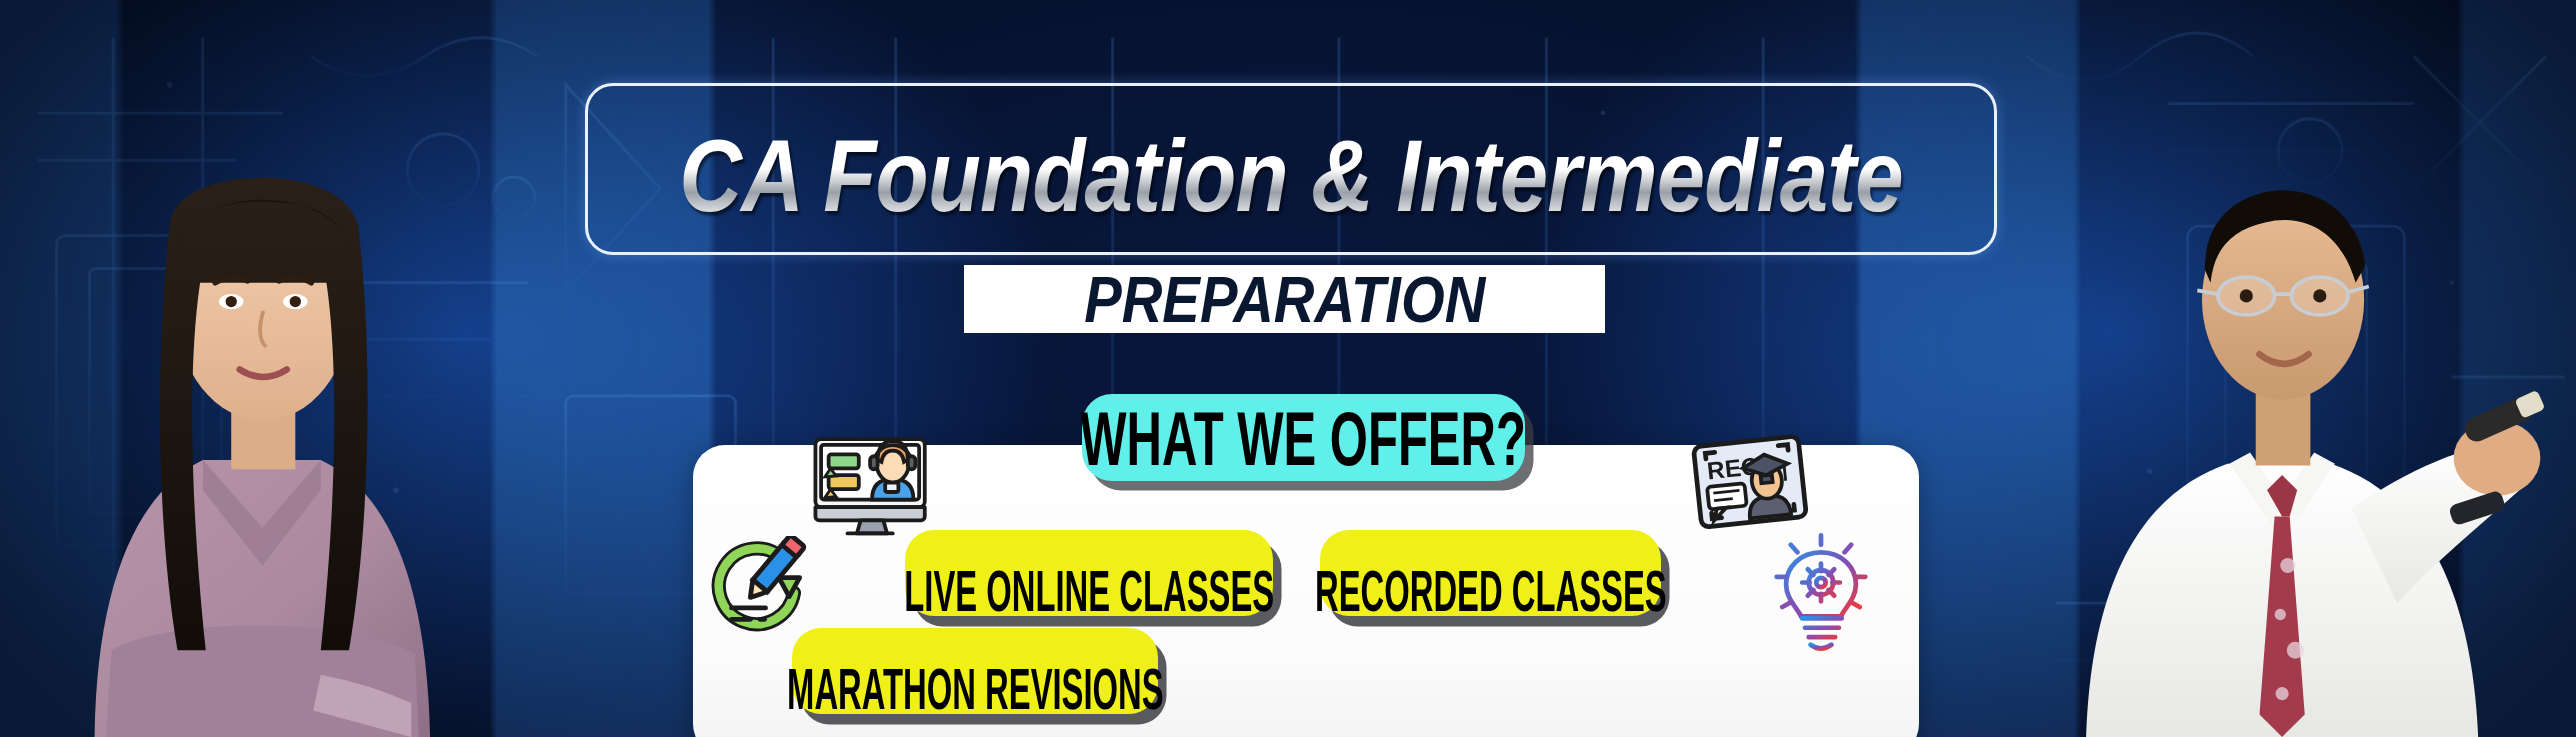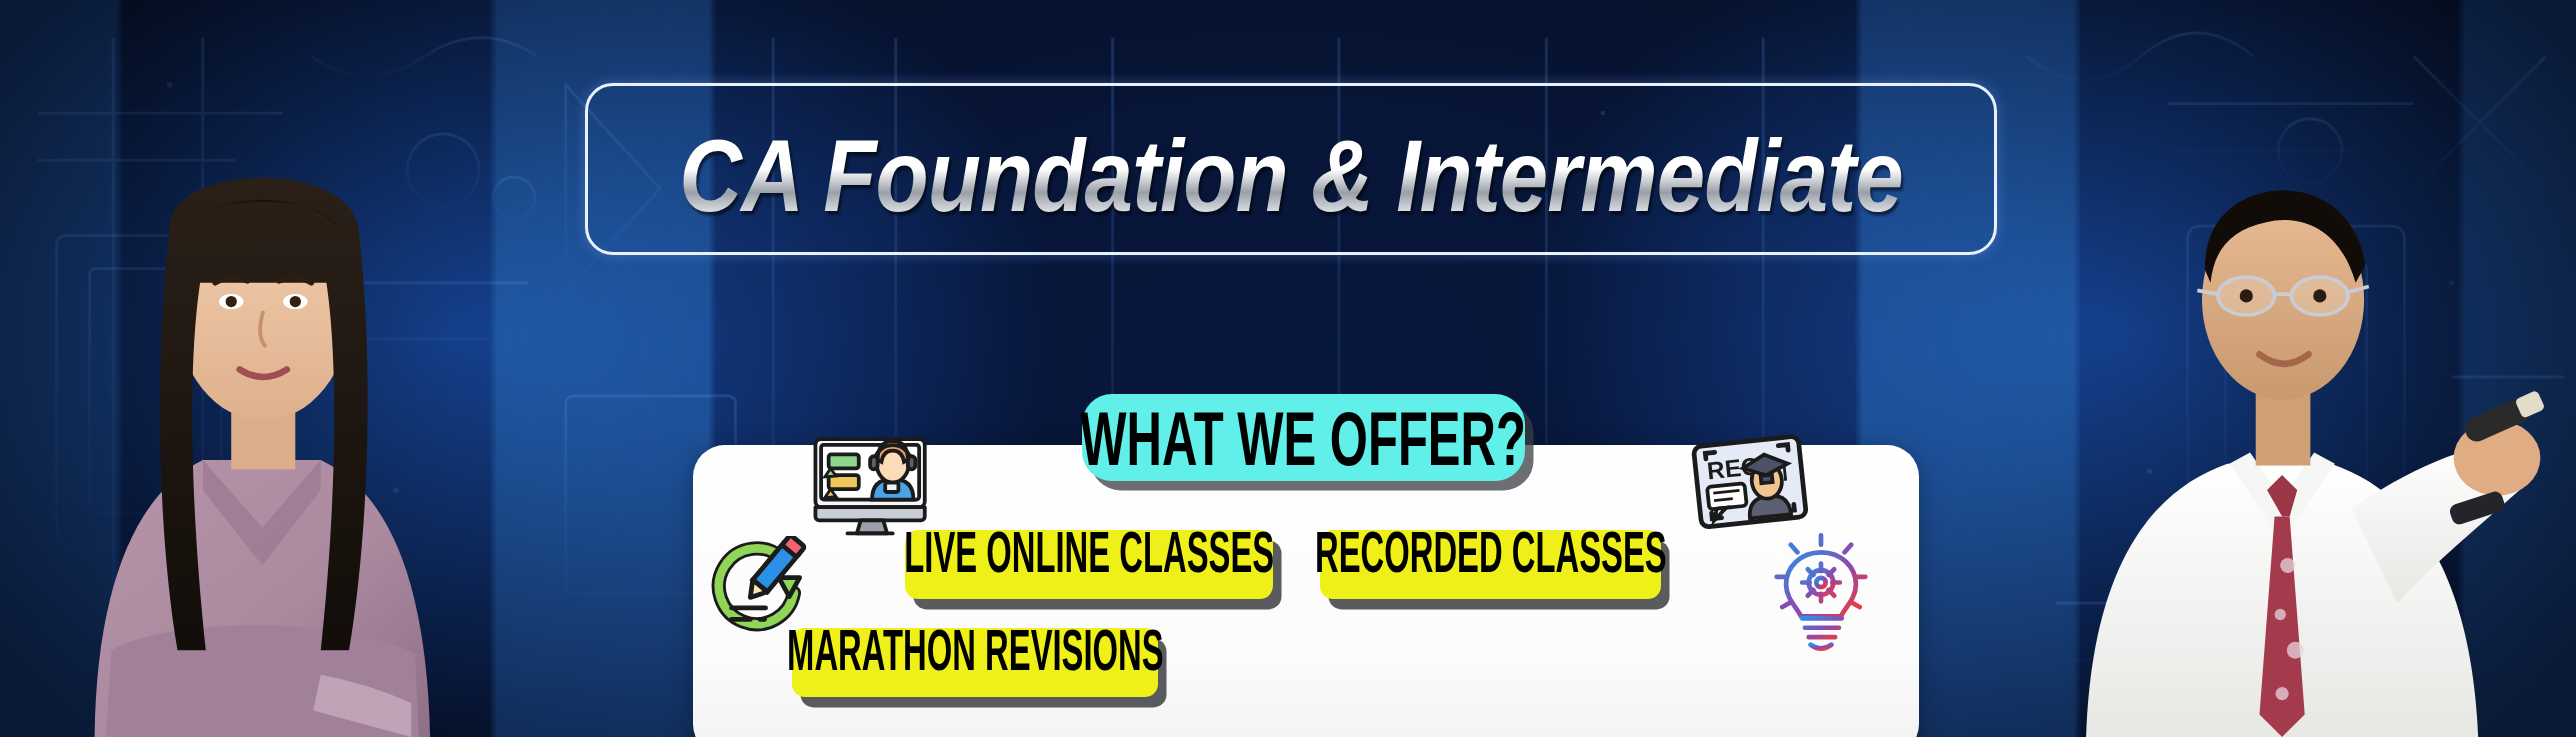--- a/index.html
+++ b/index.html
@@ -121,24 +121,24 @@
   }
   #offer-pill .txt{
     font-family:"Liberation Sans", sans-serif; font-weight:700;
     font-size:57px; color:#000;
     transform:scaleX(.86) scaleY(1.34); transform-origin:center;
     white-space:nowrap; letter-spacing:0px;
   }
 
   
   .pill{
-    position:absolute; background:#eff018; border-radius:13px;
+    position:absolute; background:#eff018; border-radius:29px;
     box-shadow:8.5px 10.4px 0 rgba(60,62,66,.85);
-    display:flex; align-items:flex-start; justify-content:center;
-    z-index:6; height:69px;
+    display:flex; align-items:flex-end; justify-content:center;
+    z-index:6; height:86px;
   }
   .pill .txt{
     font-family:"Liberation Sans", sans-serif; font-weight:700;
     font-size:41px; color:#000;
     transform:scaleX(.80) scaleY(1.38); transform-origin:center;
     white-space:nowrap; letter-spacing:0px;
   }
   #pill-live      { left:905px;  top:530px;  width:368px; }
   #pill-recorded  { left:1320px; top:530px;  width:341px; }
   #pill-marathon  { left:792px;  top:628px;  width:366px; }
@@ -299,20 +299,23 @@
     </svg>
   </div>
 
   <div id="title-frame"></div>
 
 
   <div id="headline">
     <span class="txt">CA Foundation &amp; Intermediate</span>
   </div>
 
+  <div id="prep">
+    <span class="txt">PREPARATION</span>
+  </div>
 
   <div id="offer-card"></div>
 
   <div id="offer-pill">
     <span class="txt">WHAT WE OFFER?</span>
   </div>
 
   <div class="pill" id="pill-live">
     <span class="txt">LIVE ONLINE CLASSES</span>
   </div>

